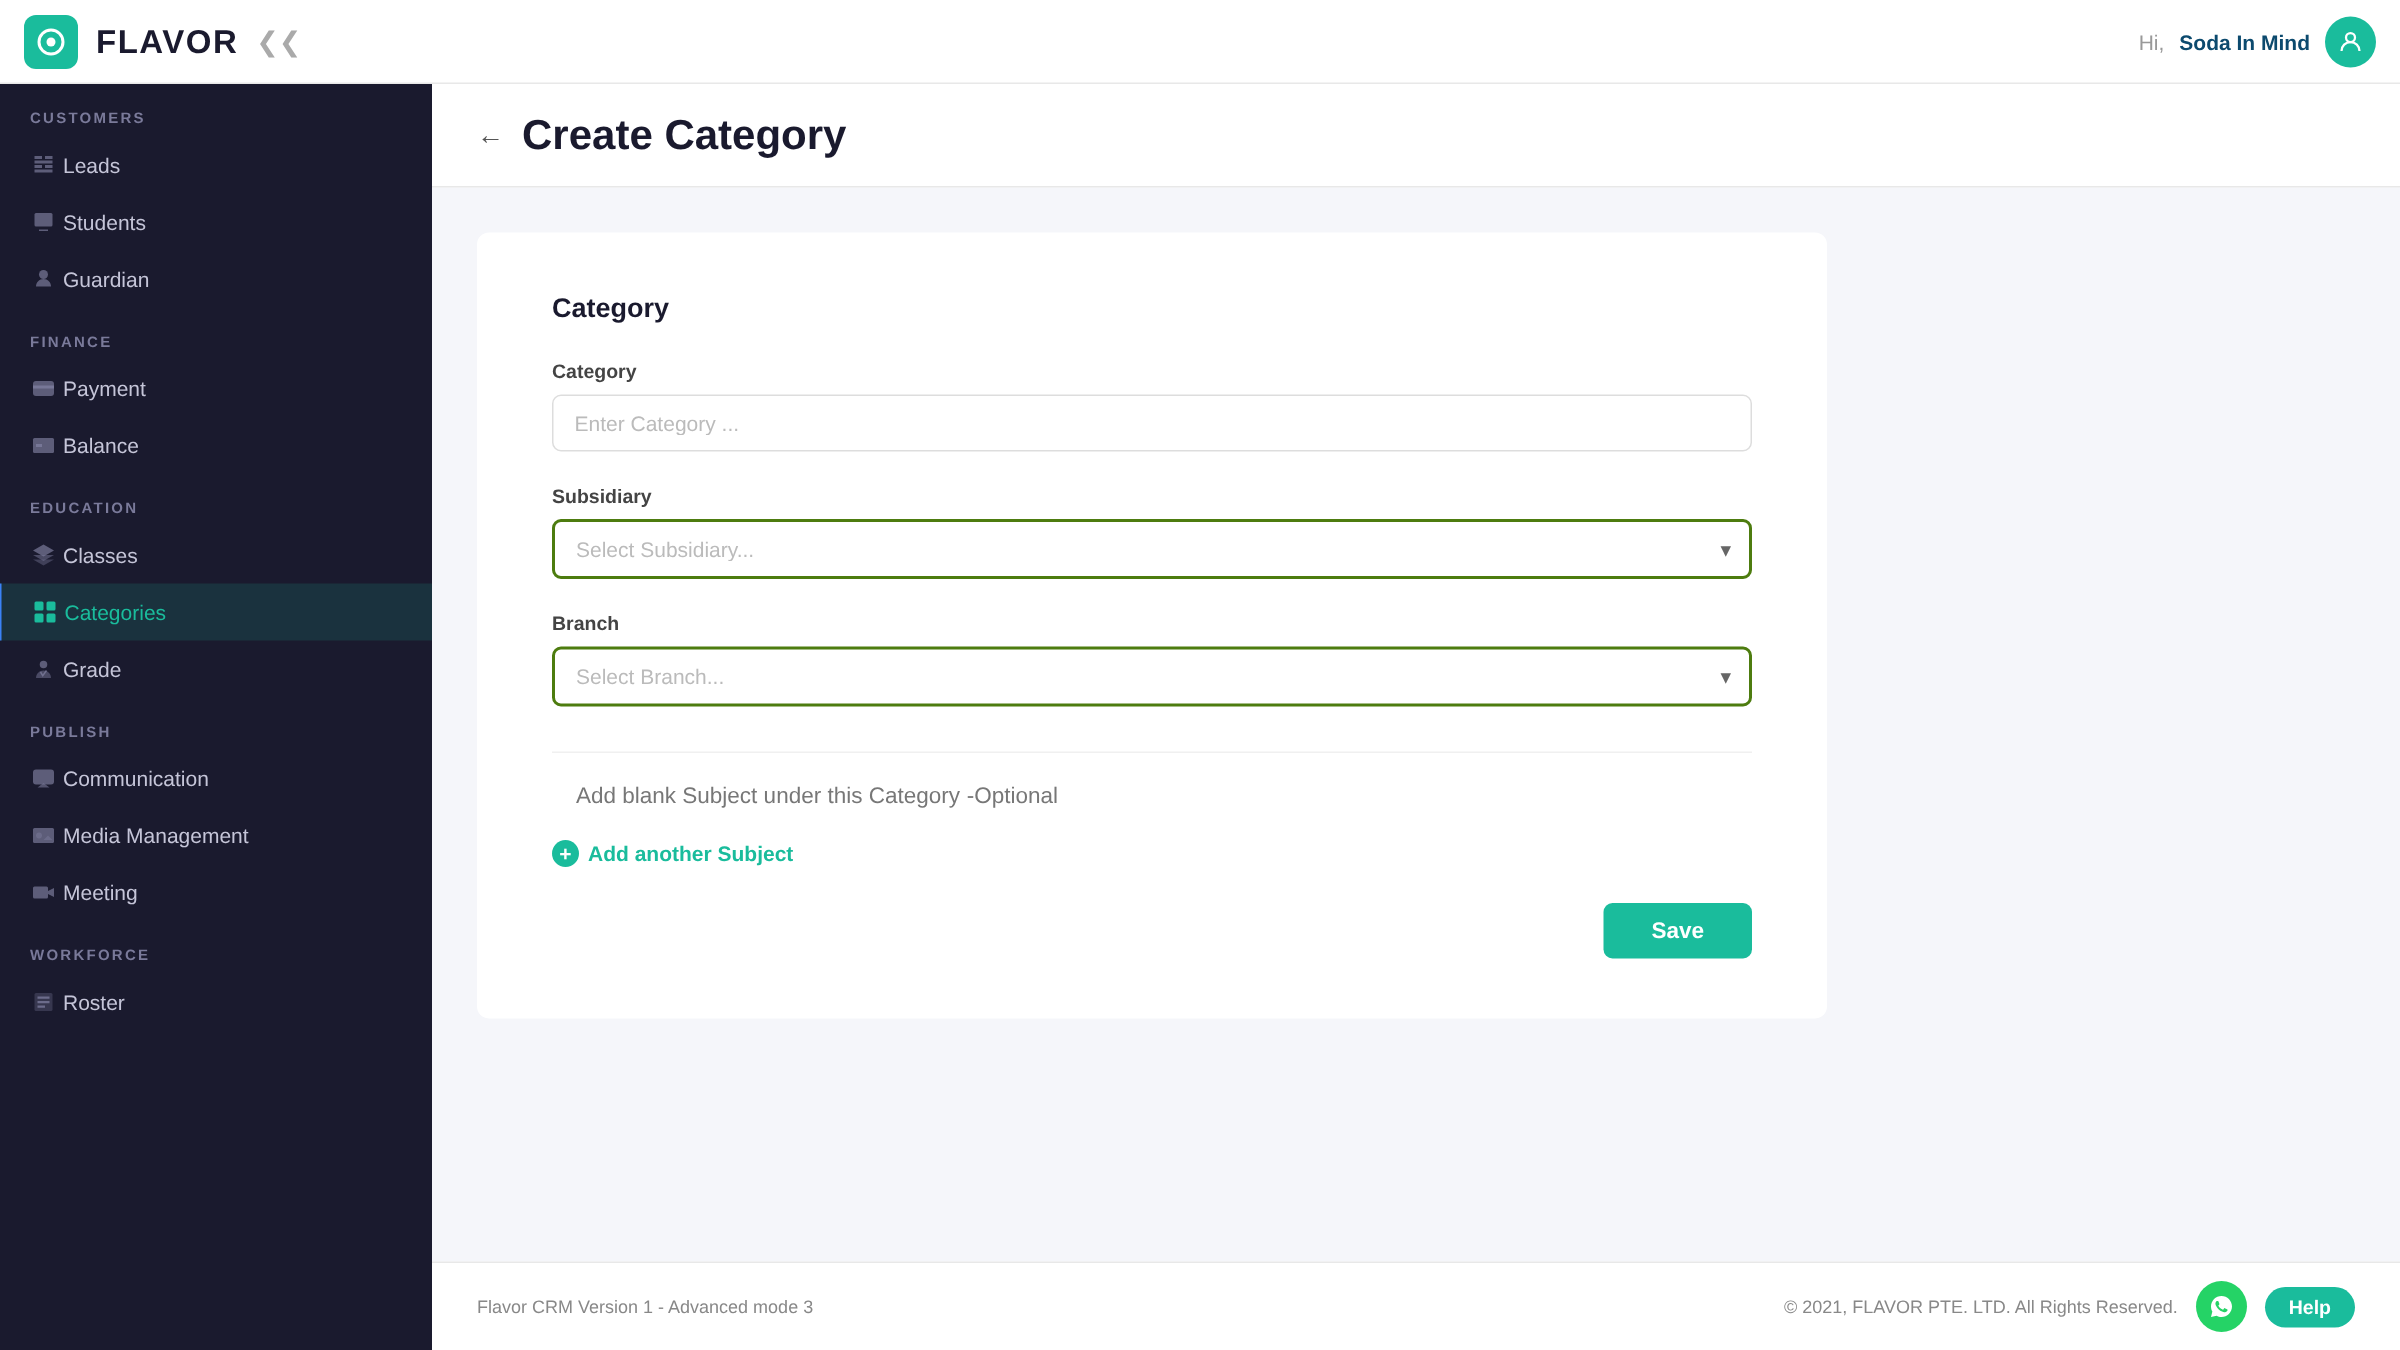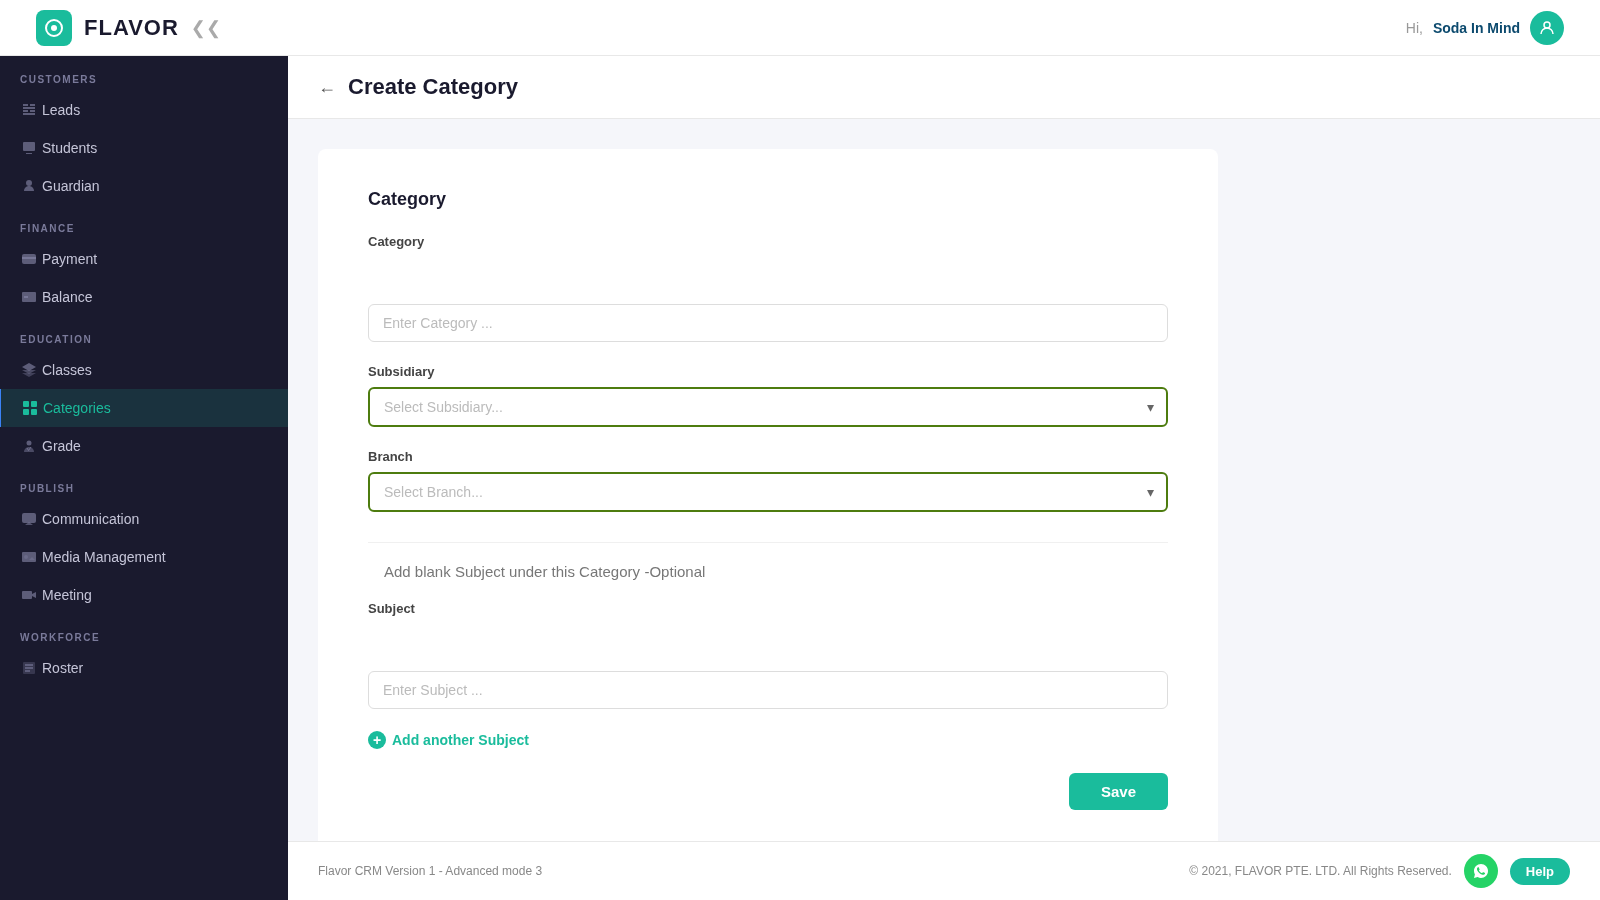--- a/index.html
+++ b/index.html
@@ -5,21 +5,21 @@
     * { box-sizing: border-box; margin: 0; padding: 0; }
     body { font-family: 'Segoe UI', Arial, sans-serif; background: #f5f6fa; display: flex; flex-direction: column; height: 900px; overflow: hidden; }
 
     
     .header {
       height: 56px;
       background: #fff;
       display: flex;
       align-items: center;
       justify-content: space-between;
-      padding: 0 36px;
+      padding: 0 16px;
       border-bottom: 1px solid #e8e8e8;
       z-index: 100;
       flex-shrink: 0;
     }
     .header-left { display: flex; align-items: center; gap: 12px; }
     .logo-icon {
       width: 36px; height: 36px;
       background: #1abc9c;
       border-radius: 8px;
       display: flex; align-items: center; justify-content: center;
@@ -92,21 +92,21 @@
     .page-header {
       background: #fff;
       padding: 18px 30px;
       border-bottom: 1px solid #e8e8e8;
       display: flex;
       align-items: center;
       gap: 12px;
       flex-shrink: 0;
     }
     .back-btn { color: #555; font-size: 18px; cursor: pointer; }
-    .page-title { font-size: 22px; font-weight: 700; color: #1a1a2e; }
+    .page-title { font-size: 28px; font-weight: 700; color: #1a1a2e; }
 
     .main-content {
       flex: 1;
       overflow-y: auto;
       padding: 30px;
     }
 
     .form-card {
       background: #fff;
       border-radius: 8px;
@@ -135,21 +135,20 @@
 
     .form-input {
       width: 100%;
       padding: 10px 14px;
       border: 1px solid #ddd;
       border-radius: 6px;
       font-size: 14px;
       color: #333;
       outline: none;
       background: #fff;
-      margin-top: 47px;
     }
     .form-input::placeholder { color: #bbb; }
 
     .form-select-wrapper {
       position: relative;
     }
     .form-select {
       width: 100%;
       padding: 10px 14px;
       border: 2px solid #4d7c0f;
@@ -456,24 +455,20 @@
             <span class="select-chevron">▾</span>
           </div>
         </div>
 
         <div class="optional-section">
           <div class="optional-title">
             <span>Add blank Subject under this Category</span>
             <span>-Optional</span>
           </div>
 
-          <div class="form-group">
-            <label class="form-label">Subject</label>
-            <input class="form-input" type="text" placeholder="Enter Subject ..." style="">
-          </div>
 
           <button class="add-subject-btn">
             <span class="plus-circle">+</span>
             <span>Add another Subject</span>
           </button>
 
           <div class="form-actions">
             <button class="save-btn">Save</button>
           </div>
         </div>

